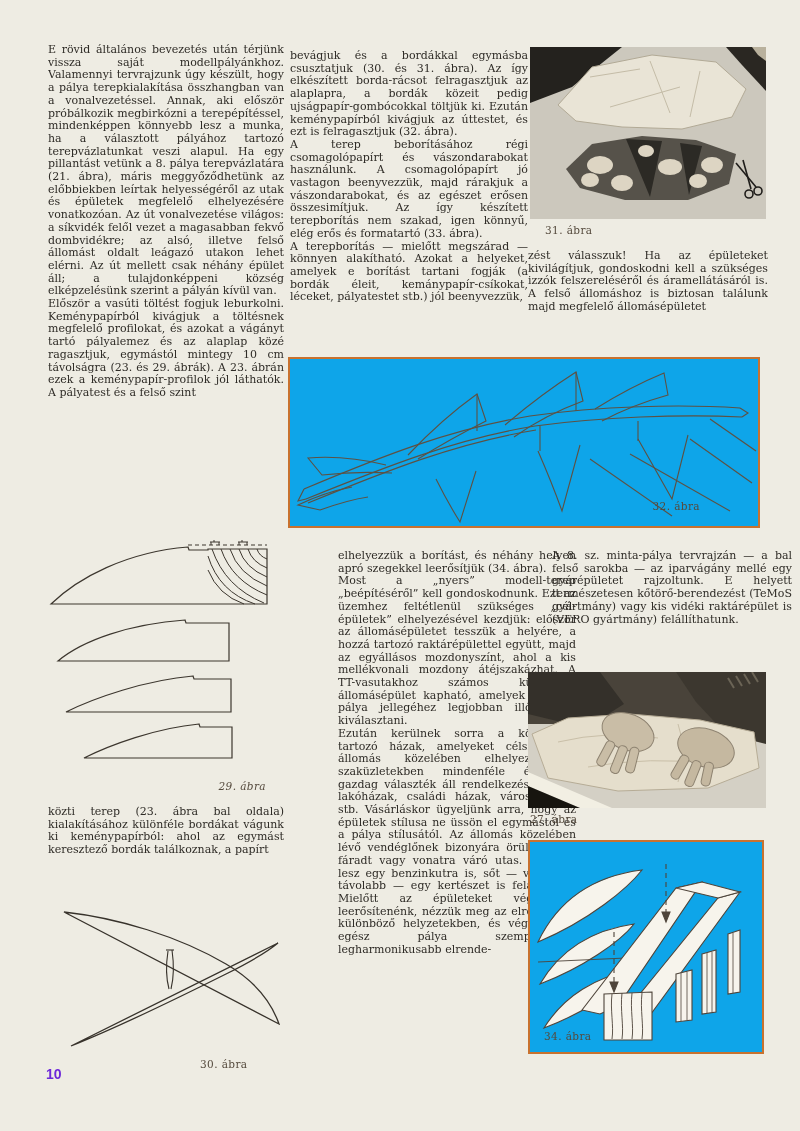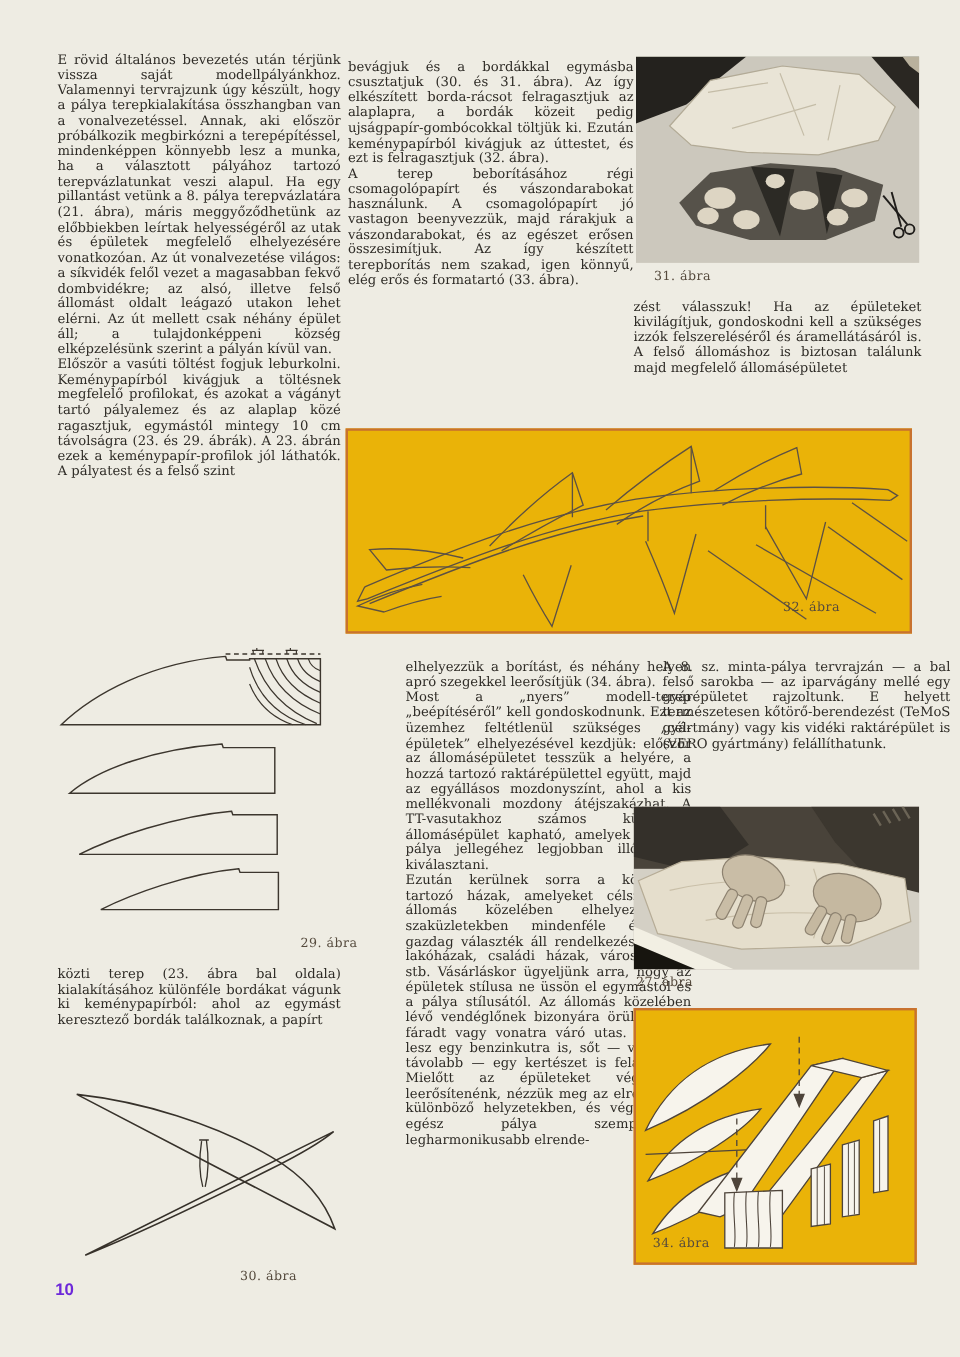--- a/index.html
+++ b/index.html
@@ -17,21 +17,21 @@
     overflow:hidden;
   }
   .textblock p{margin:0;padding:0;}
   .caption{
     position:absolute;
     font-size:10.5px;color:#554a3d;letter-spacing:.4px;
   }
   .figbox{
     position:absolute;
     border:2px solid #c8722f;
-    background:#eab308;
+    background:#0ea5e9;
   }
   .photo{position:absolute;overflow:hidden;}
   .linefig{position:absolute;}
   .pagenum{
     position:absolute;left:46px;top:1066px;
     font-family:"Liberation Sans", sans-serif;
     font-weight:bold;font-size:14px;color:#6d28d9;
   }
   svg{display:block;}
 </style>
@@ -63,21 +63,21 @@
       <path d="M191 5 v-3 M199 5 v-3 M190 2 h10 M194 2 v-2"></path>
     </g>
 
     <path d="M10 121 C 35 100, 82 84, 137 80 L 138 83 L 181 83 L 181 121 Z"></path>
 
     <path d="M18 172 C 46 158, 98 140, 145 136 L 146 139 L 183 139 L 183 172 Z"></path>
 
     <path d="M36 218 C 62 205, 108 188, 151 184 L 152 187 L 184 187 L 184 218 Z"></path>
   </svg>
 </div>
-<div class="caption" style="left:228px;top:780px;width:70px;text-align:right;">29. ábra</div>
+<div class="caption" style="left:196px;top:780px;width:70px;text-align:right;font-style:italic;">29. ábra</div>
 
 <div class="textblock" style="left:48px;top:806px;width:236px;height:56px;">
   <p>közti terep (23. ábra bal oldala) kialakításához különféle bordákat vágunk ki keménypapírból: ahol az egymást keresztező bordák találkoznak, a papírt</p>
 </div>
 
 <div class="linefig" style="left:48px;top:876px;width:244px;height:180px;">
   <svg width="244" height="180" viewBox="0 0 244 180" fill="none" stroke="#37322b" stroke-width="1.3">
     <path d="M16 36 C 70 42, 130 60, 178 88 C 202 102, 222 122, 231 148 L 16 36 Z"></path>
     <path d="M23 170 C 68 152, 130 122, 178 98 C 200 87, 218 77, 230 67 L 23 170 Z"></path>
     <path d="M120 75 C 118 88, 118 102, 121 113" stroke-width="1.1"></path>
@@ -85,20 +85,21 @@
     <path d="M118 74 h8" stroke-width="1.1"></path>
   </svg>
 </div>
 <div class="caption" style="left:200px;top:1058px;width:80px;text-align:left;">30. ábra</div>
 
 <div class="pagenum">10</div>
 
 <div class="textblock" style="left:290px;top:50px;width:238px;height:300px;">
   <p>bevágjuk és a bordákkal egymásba csusztatjuk (30. és 31. ábra). Az így elkészített borda-rácsot felragasztjuk az alaplapra, a bordák közeit pedig ujságpapír-gombócokkal töltjük ki. Ezután keménypapírból kivágjuk az úttestet, és ezt is felragasztjuk (32. ábra).</p>
   <p>A terep beborításához régi csomagolópapírt és vászondarabokat használunk. A csomagolópapírt jó vastagon beenyvezzük, majd rárakjuk a vászondarabokat, és az egészet erősen összesimítjuk. Az így készített terepborítás nem szakad, igen könnyű, elég erős és formatartó (33. ábra).</p>
+  <p>A terepborítás — mielőtt megszárad — könnyen alakítható. Azokat a helyeket, amelyek e borítást tartani fogják (a bordák éleit, kemánypapír-csíkokat, léceket, pályatestet stb.) jól beenyvezzük,</p>
 </div>
 
 <div class="figbox" style="left:288px;top:357px;width:468px;height:167px;">
   <svg width="468" height="167" viewBox="0 0 468 167" fill="none" stroke="#5d5143" stroke-width="1.1">
 
     <path d="M14 130 C 90 98, 160 70, 240 57 C 310 47, 390 45, 450 49"></path>
     <path d="M16 140 C 95 108, 165 80, 245 67 C 310 58, 392 55, 452 58"></path>
     <path d="M18 144 C 96 112, 166 84, 246 71"></path>
     <path d="M14 130 L 8 142 L 16 140"></path>
     <path d="M450 49 L 458 54 L 452 58"></path>

